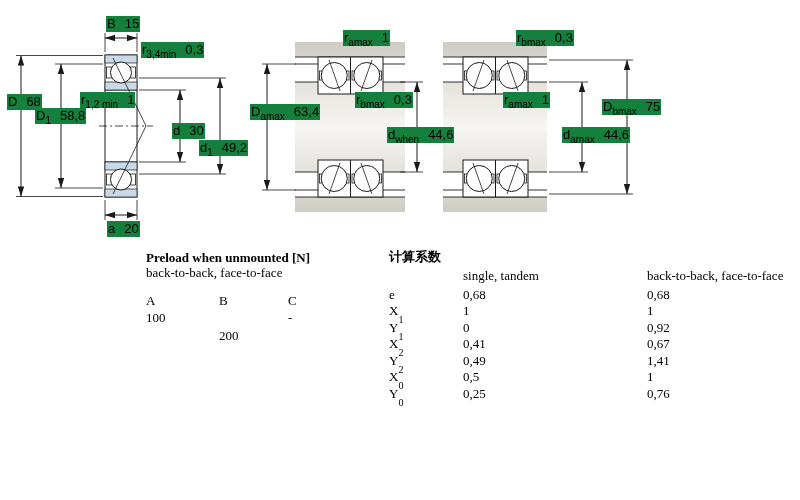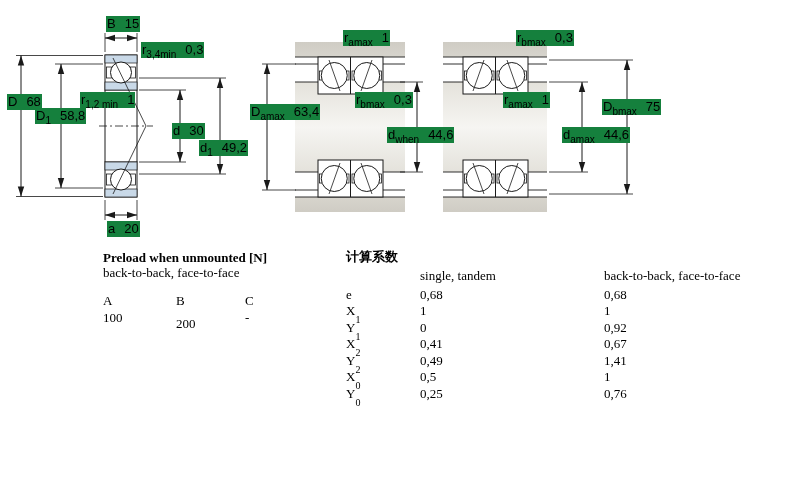--- a/index.html
+++ b/index.html
@@ -3,21 +3,21 @@
 <meta charset="utf-8">
 <style>
   html,body{margin:0;padding:0;background:#fff;}
   .screen{position:relative;width:800px;height:500px;background:#ffffff;overflow:hidden;
           font-family:"Liberation Sans",sans-serif;color:#000;}
   svg{position:absolute;left:0;top:0;}
   .dim-label{position:absolute;background:#15803d;font-size:13px;line-height:15px;
              white-space:nowrap;padding:0 1px;}
   .dim-label .sub{font-size:10px;position:relative;top:4px;}
   .dim-label .val{margin-left:9px;}
-  .serif{font-family:"Liberation Serif",serif;font-size:13px;line-height:15px;white-space:nowrap;}
+  .serif{font-family:"Liberation Serif",serif;font-size:13px;line-height:15px;white-space:nowrap;margin-left:43px;}
   .abs{position:absolute;}
   .bold{font-weight:bold;}
   .frow{position:absolute;left:0;width:800px;height:16px;}
   .frow .fl{position:absolute;left:346px;}
   .frow .f1{position:absolute;left:420px;}
   .frow .f2{position:absolute;left:604px;}
   .frow sub, .fl sub{font-size:10px;position:relative;top:4px;}
 </style>
 </head>
 <body>
@@ -182,21 +182,21 @@
   <div class="dim-label" style="left:602px;top:99px"><span>D</span><span class="sub">bmax</span><span class="val">75</span></div>
   <div class="dim-label" style="left:562px;top:127px"><span>d</span><span class="sub">amax</span><span class="val">44,6</span></div>
 
   <div>
     <div class="abs serif bold" style="left:103px;top:250px">Preload when unmounted [N]</div>
     <div class="abs serif" style="left:103px;top:265px">back-to-back, face-to-face</div>
     <span class="abs serif" style="left:103px;top:293px">A</span>
     <span class="abs serif" style="left:176px;top:293px">B</span>
     <span class="abs serif" style="left:245px;top:293px">C</span>
     <span class="abs serif" style="left:103px;top:310px">100</span>
-    <span class="abs serif" style="left:176px;top:316px">200</span>
+    <span class="abs serif" style="left:176px;top:328px">200</span>
     <span class="abs serif" style="left:245px;top:310px">-</span>
   </div>
 
   <div>
     <div class="abs serif bold" style="left:346px;top:249px">计算系数</div>
     <div class="abs serif" style="left:420px;top:268px">single, tandem</div>
     <div class="abs serif" style="left:604px;top:268px">back-to-back, face-to-face</div>
 
     <div class="frow serif" style="top:287px">
       <span class="fl"><span>e</span><sub></sub></span>

